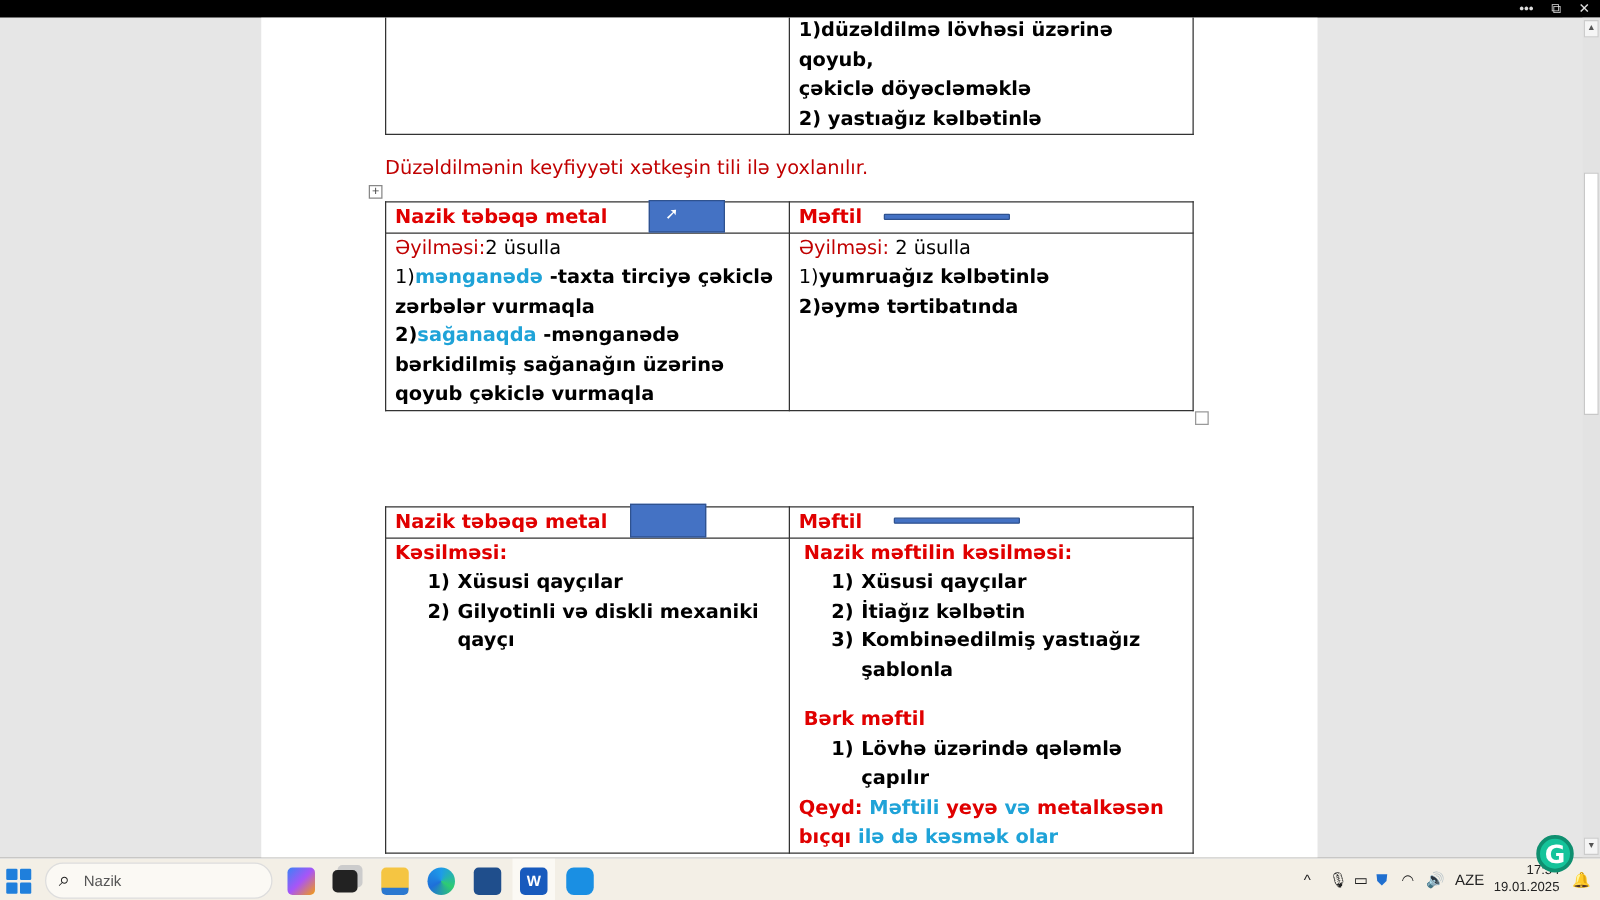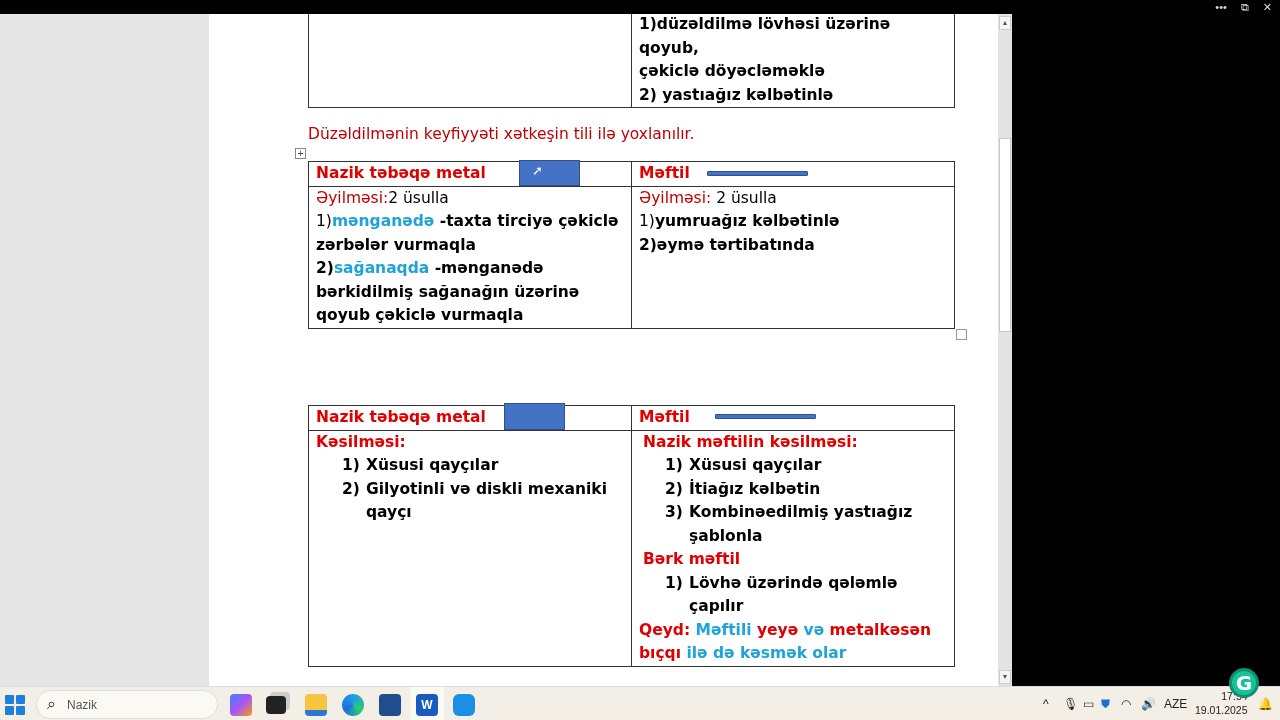--- a/index.html
+++ b/index.html
@@ -1,20 +1,20 @@
 <!DOCTYPE html>
 <html><head>
 <meta charset="utf-8">
 <style>
   * { box-sizing: border-box; margin: 0; padding: 0; }
   html, body { width: 1280px; height: 720px; overflow: hidden; background: #000; }
   body { position: relative; font-family: "Liberation Sans", sans-serif; }
 
   .topbar { position: absolute; left: 0; top: 0; width: 1280px; height: 14px; background: #000; }
-  .app-area { position: absolute; left: 0; top: 14px; width: 1012px; height: 672px; background: #e6e6e6; overflow: hidden; text-decoration: underline; }
+  .app-area { position: absolute; left: 0; top: 14px; width: 1280px; height: 672px; background: #e6e6e6; overflow: hidden; text-decoration: underline; }
   .win-controls { position: absolute; right: 0; top: 0; height: 14px; display: flex; align-items: center; gap: 14px; padding-right: 8px; }
   .win-controls span { color: #ddd; font-size: 11px; line-height: 14px; }
 
   .page { position: absolute; left: 209px; top: 0; width: 845px; height: 700px; background: #fff; }
 
   .doc { position: absolute; font-family: "DejaVu Sans", sans-serif; font-size: 15.5px; line-height: 23.5px; color: #111; }
   .red { color: #c00000; }
   .red2 { color: #e00000; }
   .cyan { color: #1fa3d8; text-align: right; }
   .purple { color: #7030a0; }
@@ -125,21 +125,21 @@
             <li><span class="n">2)</span><span>Gilyotinli və diskli mexaniki qayçı</span></li>
           </ol>
         </td>
         <td class="col2 b">
           <div class="red2" style="padding-left:4px;">Nazik məftilin kəsilməsi:</div>
           <ol class="list">
             <li><span class="n">1)</span><span>Xüsusi qayçılar</span></li>
             <li><span class="n">2)</span><span>İtiağız kəlbətin</span></li>
             <li><span class="n">3)</span><span>Kombinəedilmiş yastıağız şablonla</span></li>
           </ol>
-          <div class="red2" style="padding-left:4px;">Bərk məftil</div>
+          <div class="red2" style="padding-left:4px;margin-top:16px;">Bərk məftil</div>
           <ol class="list">
             <li><span class="n">1)</span><span>Lövhə üzərində qələmlə çapılır</span></li>
           </ol>
           <div>
             <span class="red2">Qeyd: </span><span class="cyan">Məftili</span><span class="red2"> yeyə </span><span class="cyan">və</span><span class="red2"> metalkəsən bıçqı</span><span class="cyan"> ilə də kəsmək olar</span>
           </div>
         </td>
       </tr>
     </tbody>
       </table>

